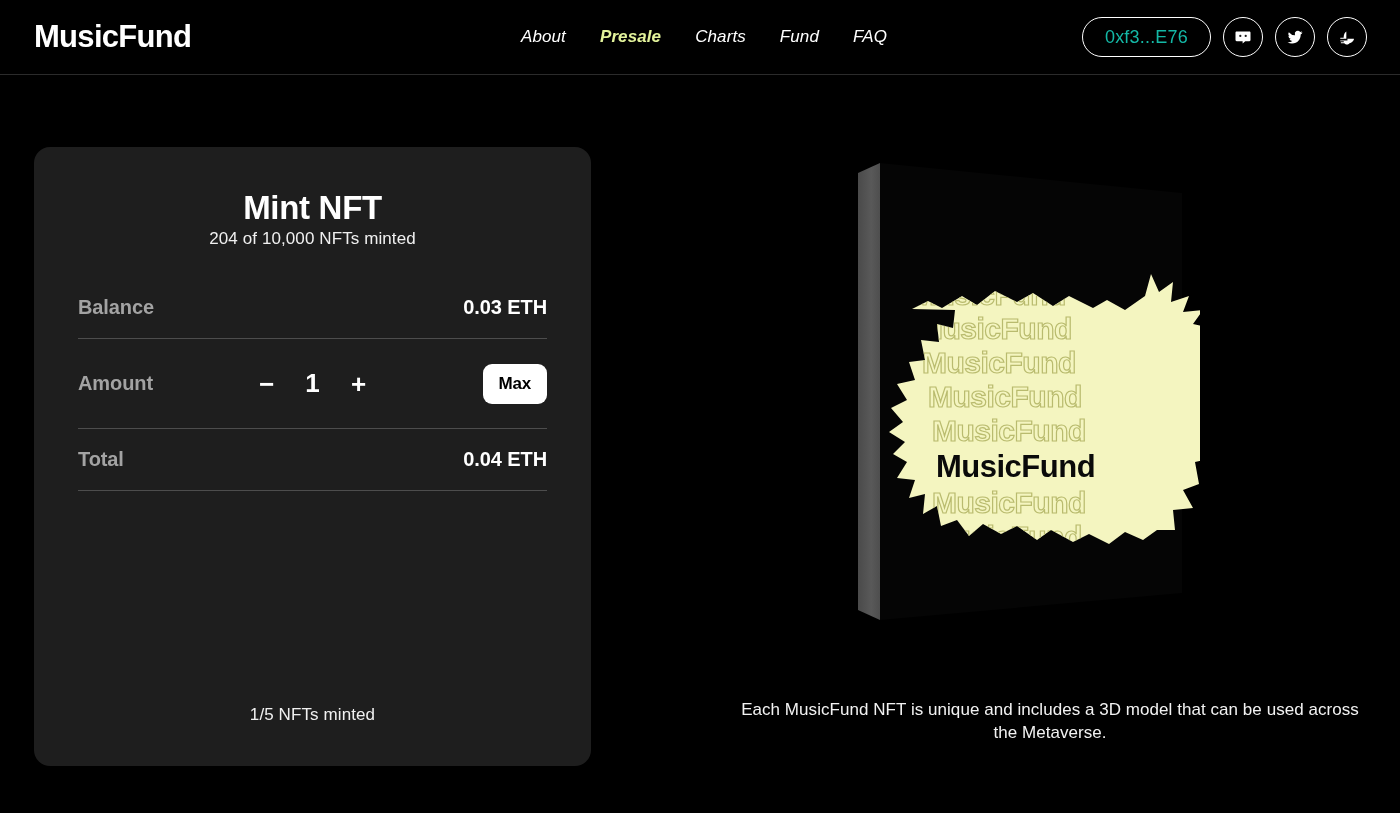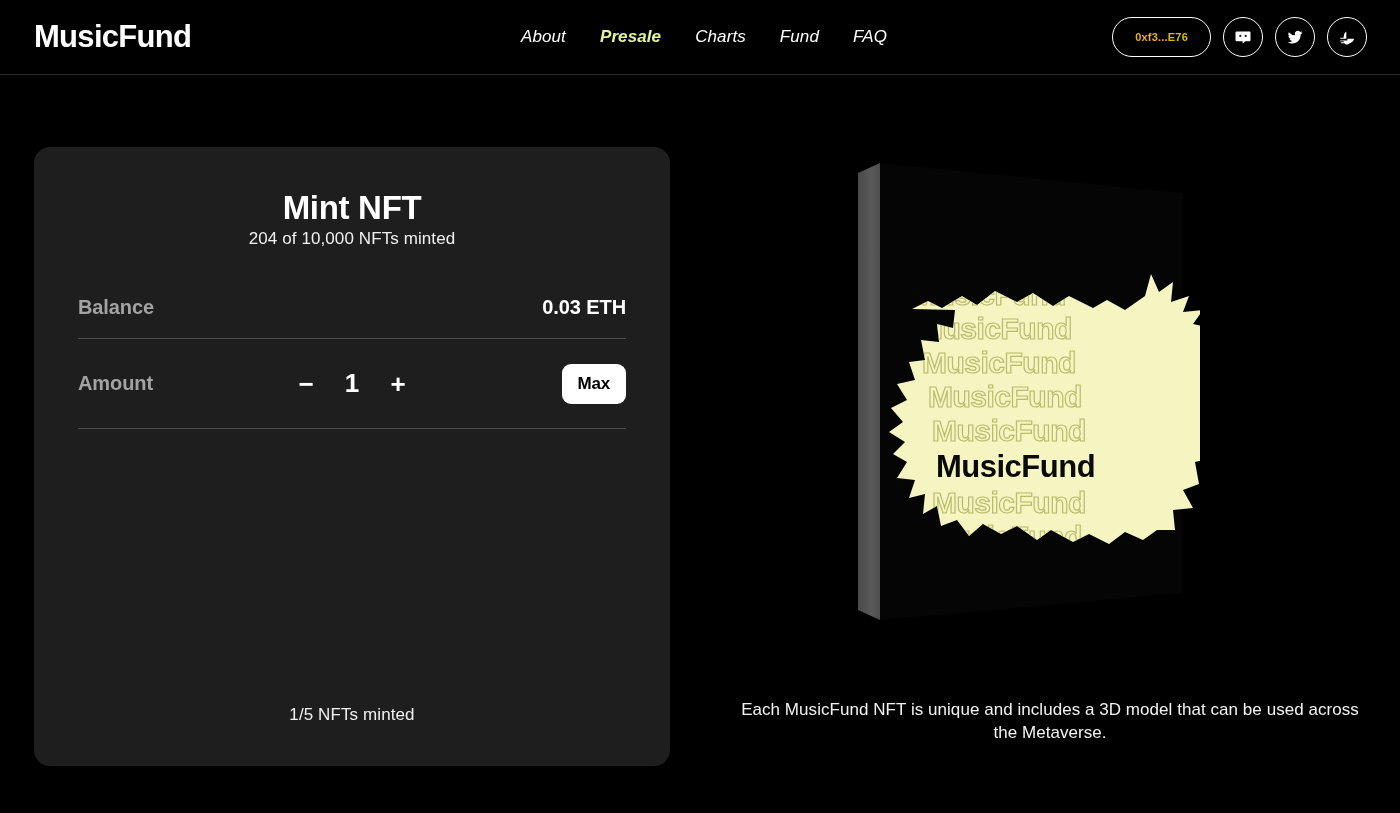--- a/index.html
+++ b/index.html
@@ -69,26 +69,25 @@
   }
 
   .wallet-pill {
     height: 40px;
     padding: 0 22px;
     border: 1px solid #ffffff;
     border-radius: 20px;
     display: flex;
     align-items: center;
     justify-content: center;
-    font-size: 11px;
-    color: #eab308;
+    font-size: 18px;
+    color: #14b8a6;
     background: transparent;
     white-space: nowrap;
     letter-spacing: 0.2px;
-    font-weight: bold;
   }
 
   .icon-circle {
     width: 40px;
     height: 40px;
     border: 1px solid #ffffff;
     border-radius: 50%;
     display: flex;
     align-items: center;
     justify-content: center;
@@ -101,21 +100,21 @@
     position: relative;
     width: 1400px;
     height: 738px;
   }
 
   
   .mint-card {
     position: absolute;
     left: 34px;
     top: 72px;
-    width: 636px;
+    width: 557px;
     height: 619px;
     background: #1e1e1e;
     border-radius: 16px;
     padding: 38px 44px 0 44px;
   }
 
   .card-title {
     text-align: center;
     font-size: 33px;
     font-weight: 700;
@@ -325,20 +324,24 @@
 
         <div class="stepper">
           <button class="step-btn">−</button>
           <span class="step-value">1</span>
           <button class="step-btn">+</button>
         </div>
 
         <button class="max-btn">Max</button>
       </div>
 
+      <div class="row">
+        <span class="row-label">Total</span>
+        <span class="row-value">0.04 ETH</span>
+      </div>
     </div>
 
     <p class="mint-status">1/5 NFTs minted</p>
   </section>
 
   <section class="preview">
 
     <div class="nft-stage">
       <svg class="nft-svg" width="700" height="500" viewBox="0 0 700 500">
         <defs>

